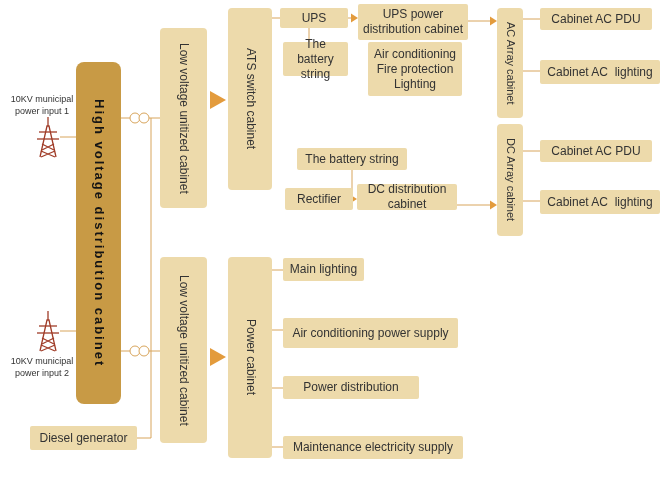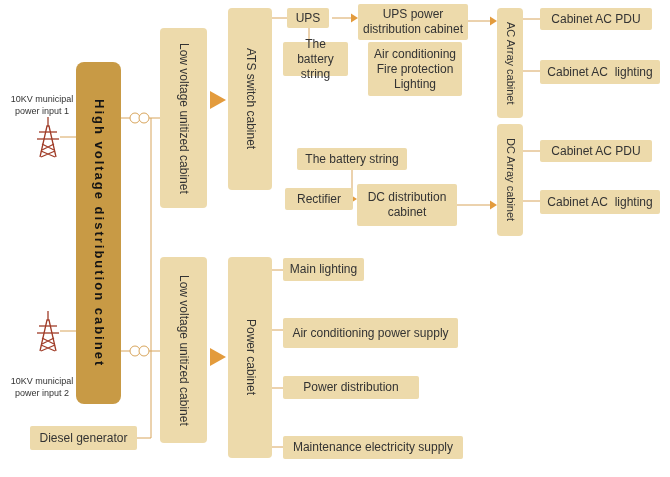--- a/index.html
+++ b/index.html
@@ -90,44 +90,44 @@
       <line x1="12" y1="0" x2="12" y2="9"></line>
       <path d="M4,40 L11,9 L13,9 L20,40"></path>
       <line x1="3" y1="15" x2="21" y2="15"></line>
       <line x1="1" y1="22" x2="23" y2="22"></line>
       <path d="M6,33 L18,27 M6,27 L18,33"></path>
       <path d="M5,40 L19,34 M5,34 L19,40"></path>
     </g>
   </svg>
 
   <div class="small-label" style="left:0;top:94px;width:84px;">10KV municipal power input 1</div>
-  <div class="small-label" style="left:0;top:376px;width:84px;">10KV municipal power input 2</div>
+  <div class="small-label" style="left:0;top:356px;width:84px;">10KV municipal power input 2</div>
 
   <div class="box dark vert" style="left:76px;top:62px;width:45px;height:342px;">High voltage distribution cabinet</div>
   <div class="box tall vert" style="left:160px;top:28px;width:47px;height:180px;">Low voltage unitized cabinet</div>
   <div class="box tall vert" style="left:160px;top:257px;width:47px;height:186px;">Low voltage unitized cabinet</div>
   <div class="box tall vert" style="left:228px;top:8px;width:44px;height:182px;">ATS switch cabinet</div>
   <div class="box tall vert" style="left:228px;top:257px;width:44px;height:201px;">Power cabinet</div>
   <div class="box tall vert" style="left:497px;top:8px;width:26px;height:110px;font-size:11px;">AC Array cabinet</div>
   <div class="box tall vert" style="left:497px;top:124px;width:26px;height:112px;font-size:11px;">DC Array cabinet</div>
 
-  <div class="box" style="left:287px;top:8px;width:42px;height:20px;">UPS</div>
+  <div class="box" style="left:280px;top:8px;width:68px;height:20px;">UPS</div>
   <div class="box" style="left:283px;top:42px;width:65px;height:34px;">The battery string</div>
   <div class="box" style="left:358px;top:4px;width:110px;height:36px;">UPS power distribution cabinet</div>
   <div class="box col" style="left:368px;top:42px;width:94px;height:54px;">
     <span>Air conditioning</span>
     <span>Fire protection</span>
     <span>Lighting</span>
   </div>
   <div class="box" style="left:540px;top:8px;width:112px;height:22px;">Cabinet AC PDU</div>
   <div class="box pre" style="left:540px;top:60px;width:120px;height:24px;">Cabinet AC  lighting</div>
 
   <div class="box" style="left:297px;top:148px;width:110px;height:22px;">The battery string</div>
   <div class="box" style="left:285px;top:188px;width:68px;height:22px;">Rectifier</div>
-  <div class="box" style="left:357px;top:184px;width:100px;height:42px;">DC distribution cabinet</div>
+  <div class="box" style="left:357px;top:184px;width:100px;height:26px;">DC distribution cabinet</div>
   <div class="box" style="left:540px;top:140px;width:112px;height:22px;">Cabinet AC PDU</div>
   <div class="box pre" style="left:540px;top:190px;width:120px;height:24px;">Cabinet AC  lighting</div>
 
   <div class="box" style="left:283px;top:258px;width:81px;height:23px;">Main lighting</div>
   <div class="box" style="left:283px;top:318px;width:175px;height:30px;">Air conditioning power supply</div>
   <div class="box" style="left:283px;top:376px;width:136px;height:23px;">Power distribution</div>
   <div class="box" style="left:283px;top:436px;width:180px;height:23px;">Maintenance electricity supply</div>
 
   <div class="box" style="left:30px;top:426px;width:107px;height:24px;">Diesel generator</div>
 

